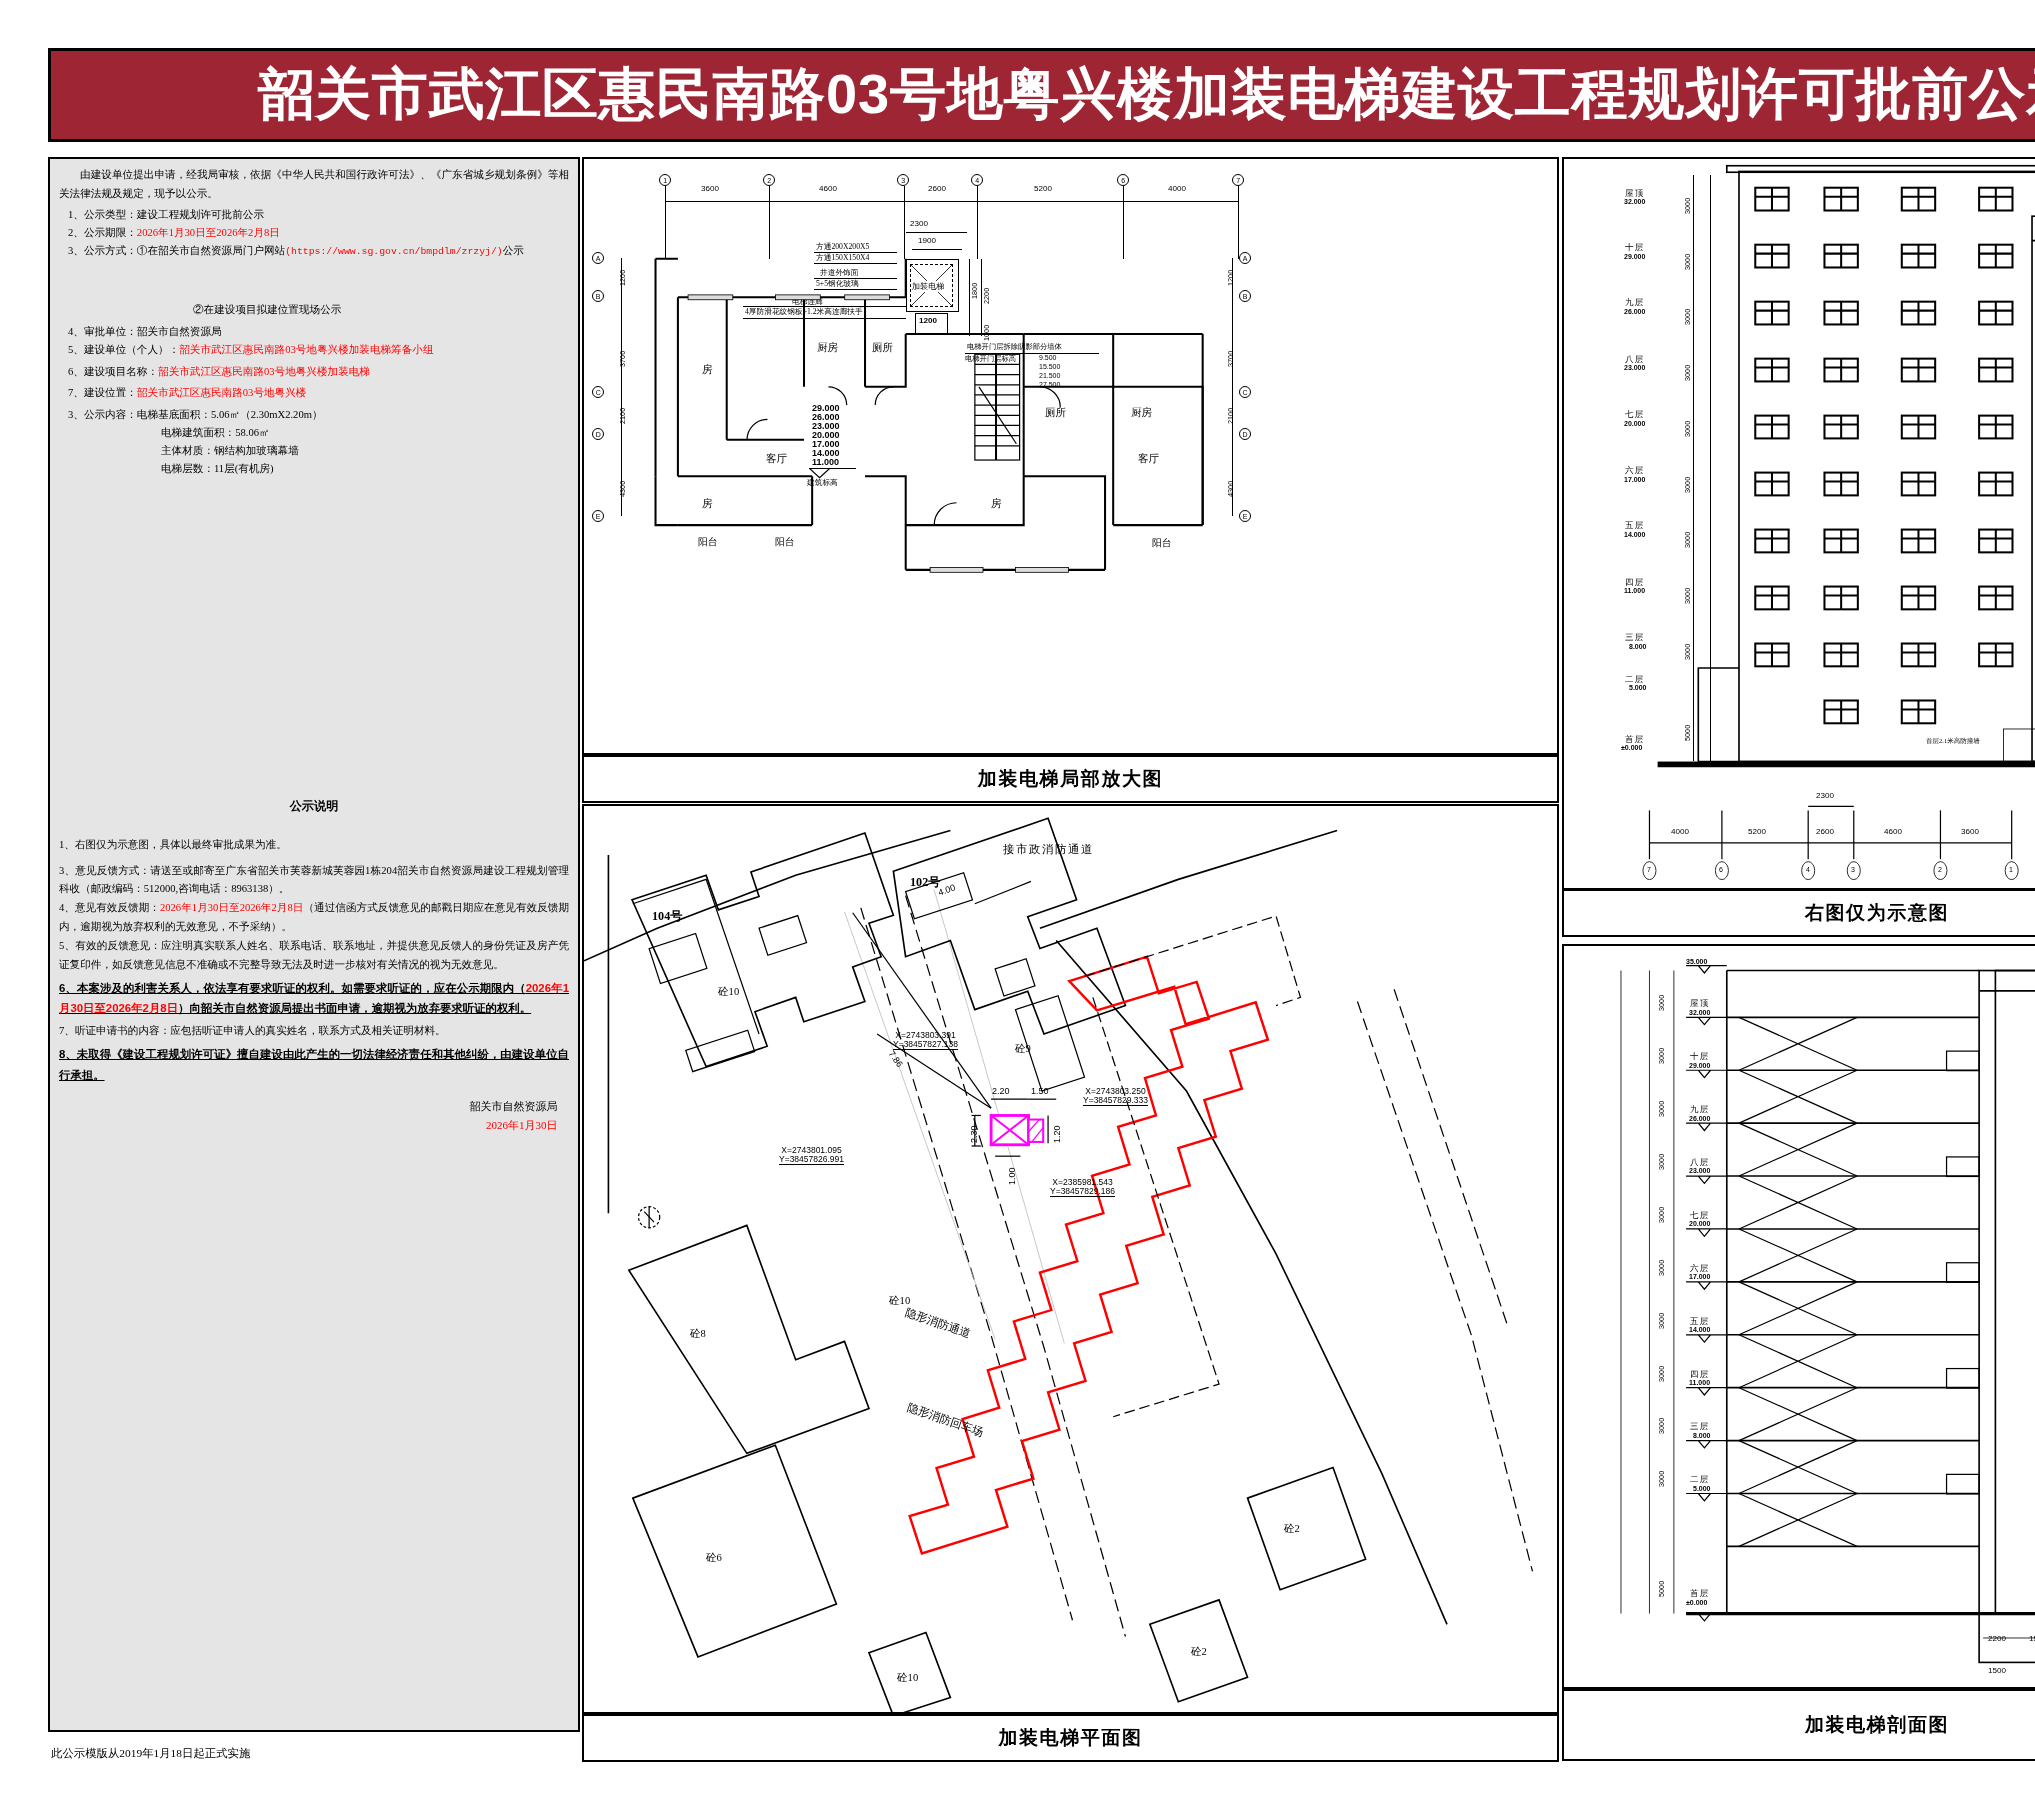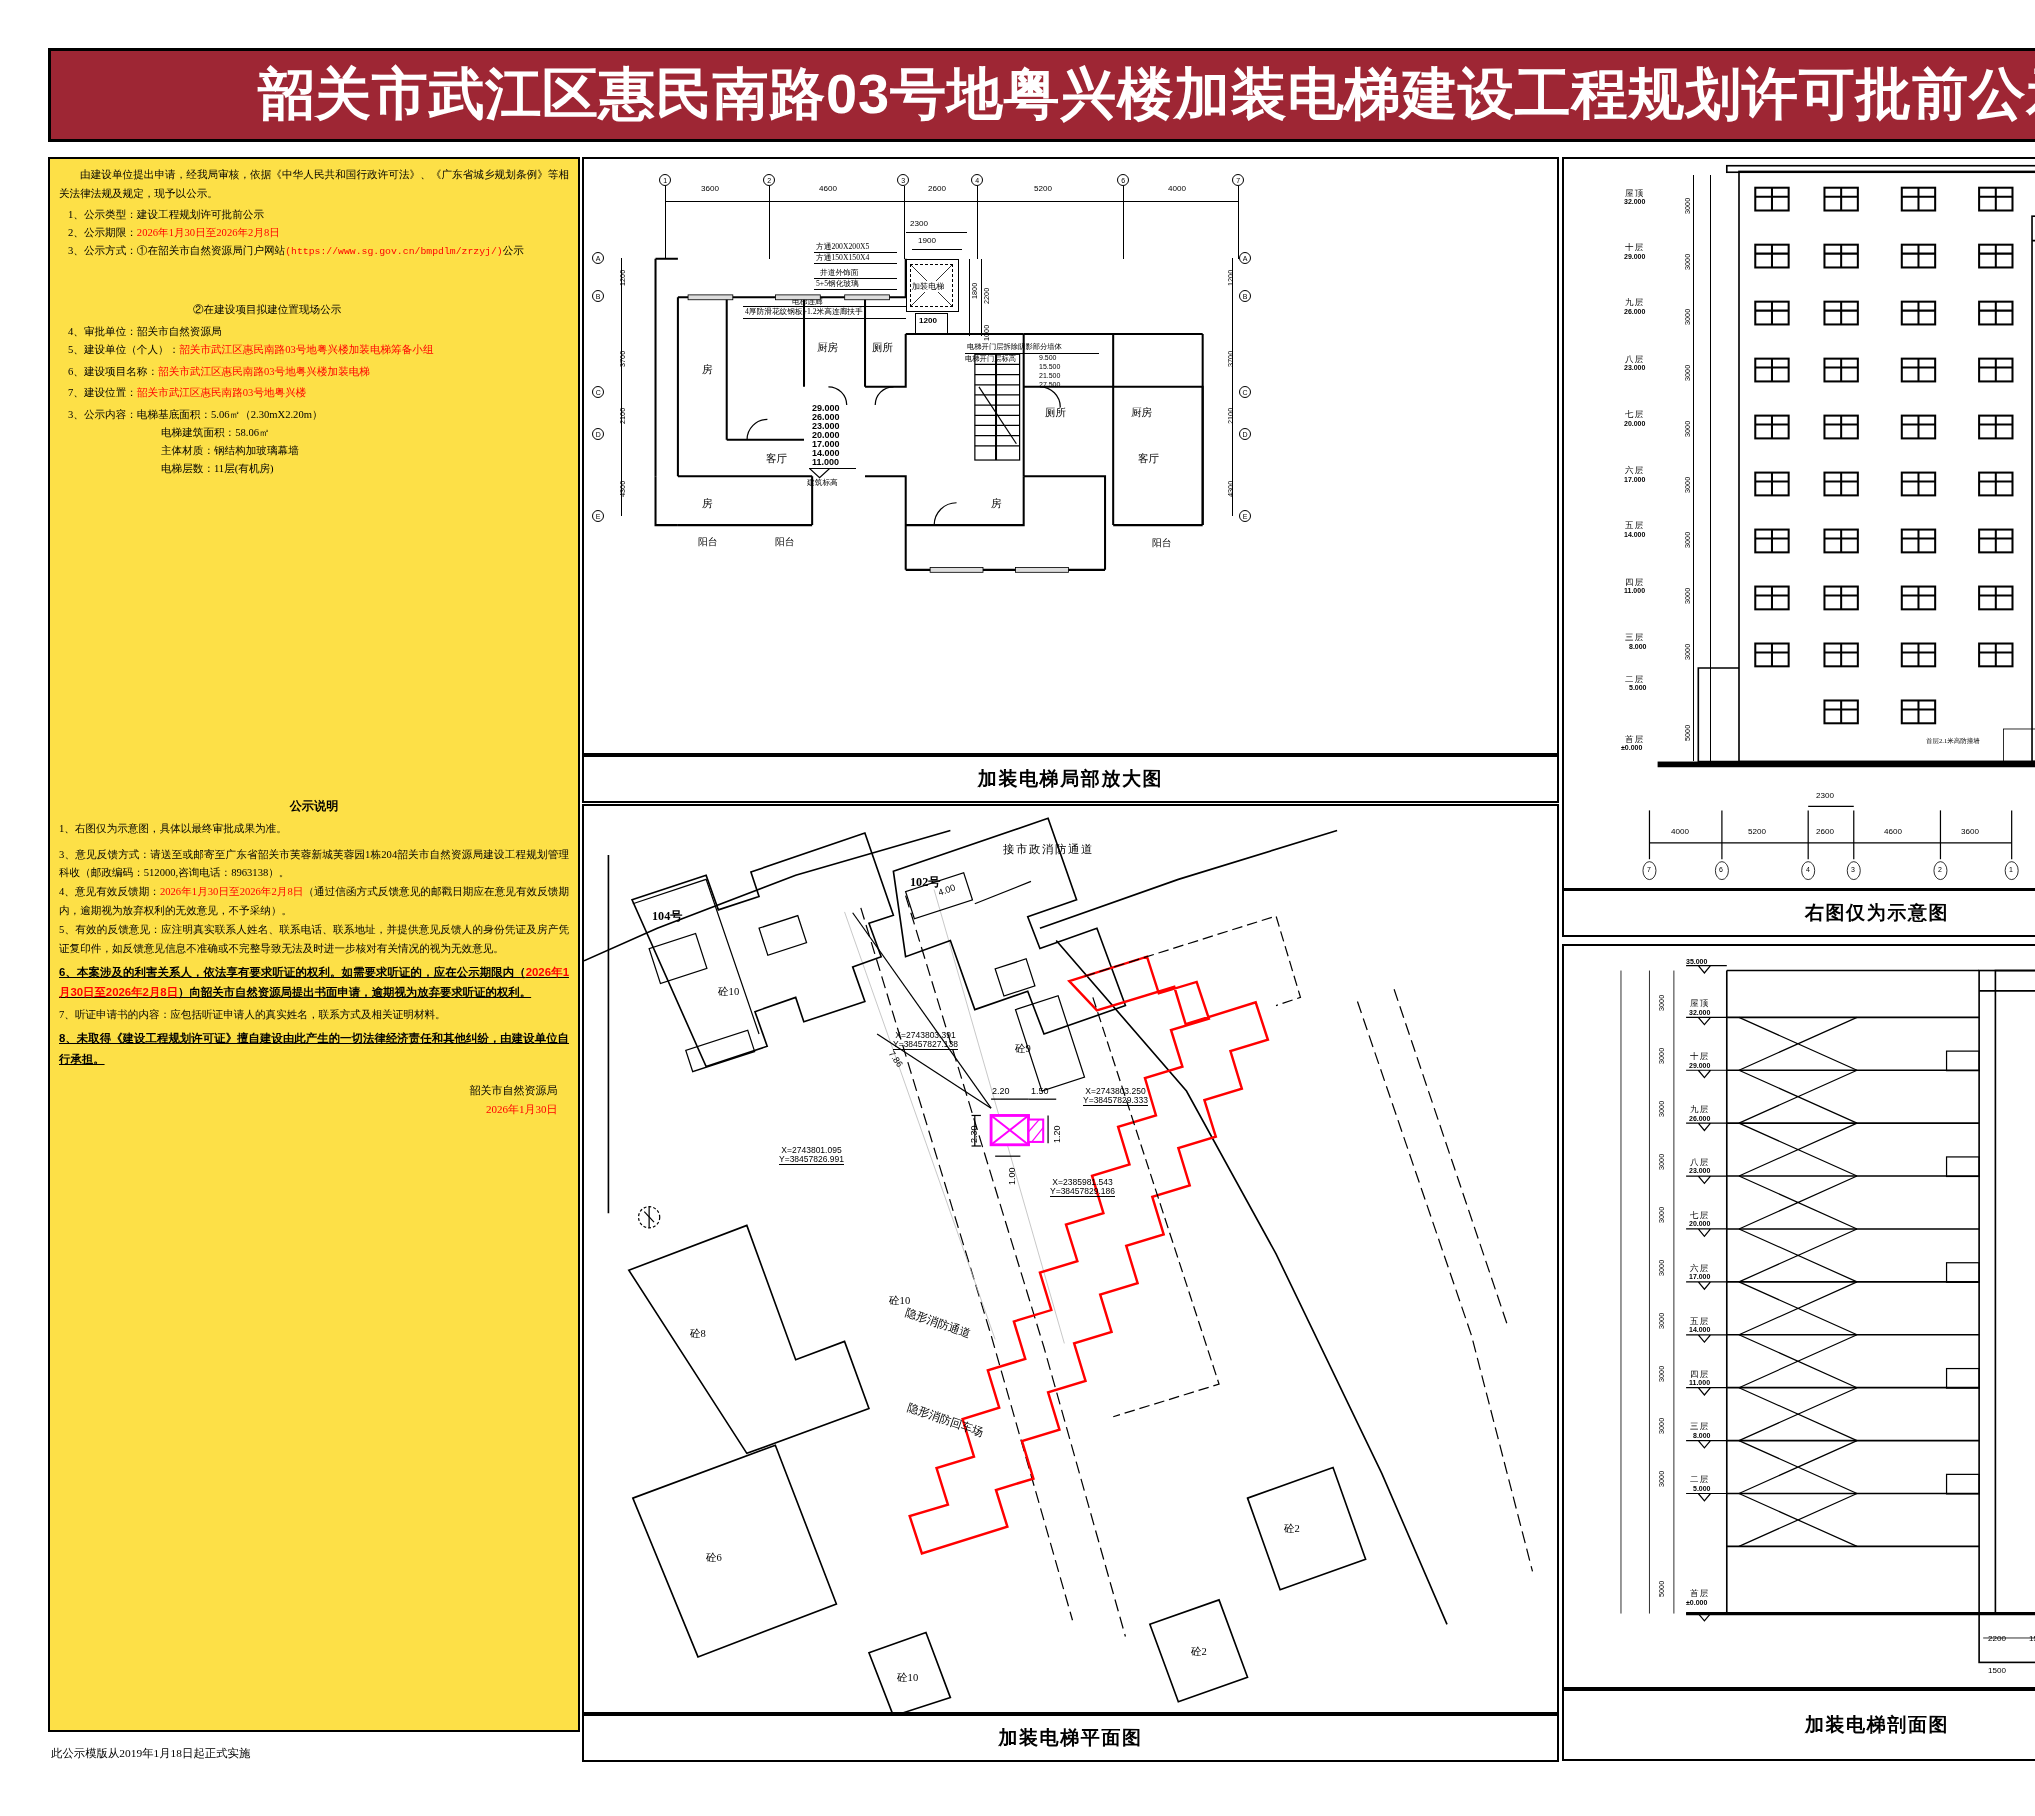--- a/index.html
+++ b/index.html
@@ -31,38 +31,38 @@
     letter-spacing: 0.8px;
     white-space: nowrap;
     font-family: "Liberation Sans", "DejaVu Sans", sans-serif;
   }
 
   
   .left-col {
     position: absolute;
     left: 48px; top: 157px;
     width: 532px; height: 1575px;
-    background: #fde047;
+    background: #e5e5e5;
     border: 2.4px solid #000;
     padding: 7.3px 9px;
   }
   .li-p { font-size: 10.6px; line-height: 1.72; color:#000; text-align: justify; }
   .li-p.ind { text-indent: 21px; }
   .red { color: #ff0000; }
   .mono-red { color:#ff0000; font-family:"Liberation Mono","DejaVu Sans Mono",monospace; font-size:9.8px;}
   .li-num { font-size: 10.6px; line-height: 1.72; padding-left: 9px; }
   .li-sub { font-size: 10.6px; line-height: 1.72; padding-left: 102px; }
   .li-sub2 { font-size: 10.6px; line-height: 1.72; padding-left: 134px; margin-top: 32px; }
   .spacer8 { height: 3.3px; }
   .spacer20 { height: 8.1px; }
 
   .notice-title {
     text-align: center; font-size: 12.2px; font-weight: bold;
     font-family: "Liberation Sans","DejaVu Sans",sans-serif;
-    margin-top: 10.6px; margin-bottom: 5px;
+    margin-top: 10.6px; margin-bottom: 21px;
   }
   .nt-p { font-size: 10.6px; line-height: 1.78; text-align: justify; }
   .nt-bold {
     font-size: 11.4px; line-height: 1.80; text-align: justify;
     font-weight: bold; text-decoration: underline;
     font-family: "Liberation Sans","DejaVu Sans",sans-serif;
   }
   .sign-right { text-align: right; font-size: 11px; line-height:1.6; margin-top: 12.2px; padding-right: 11.4px;}
 
   .footer-note {

